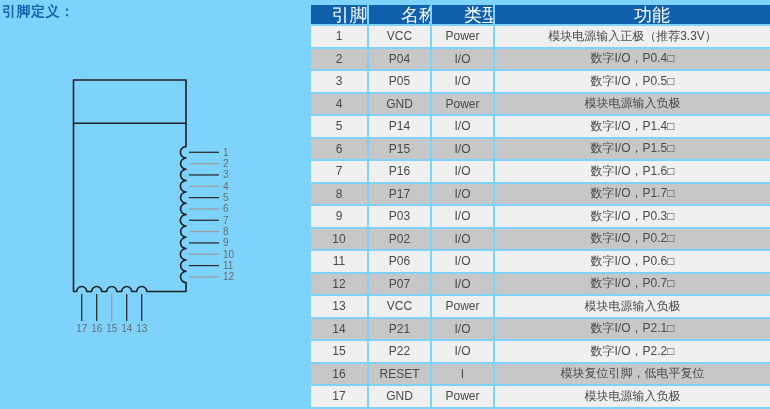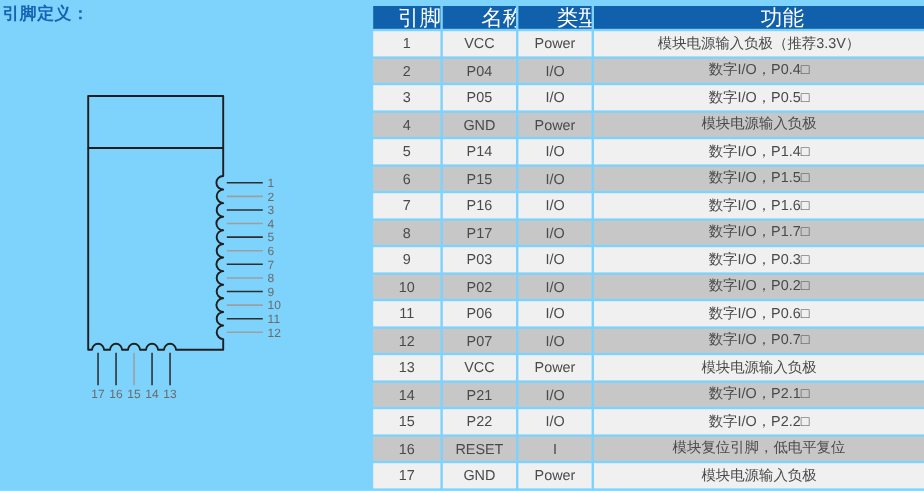--- a/index.html
+++ b/index.html
@@ -107,21 +107,21 @@
   </svg>
 
   <div class="pin-table">
     <div class="trow">
       <div class="cell header">引脚号</div>
       <div class="cell header">名称</div>
       <div class="cell header">类型</div>
       <div class="cell header">功能</div>
     </div>
 
-  <div class="trow"><div class="cell odd">1</div><div class="cell odd">VCC</div><div class="cell odd">Power</div><div class="cell odd">模块电源输入负极（推荐3.3V）</div></div>
+  <div class="trow"><div class="cell odd">1</div><div class="cell odd">VCC</div><div class="cell odd">Power</div><div class="cell odd">模块电源输入正极（推荐3.3V）</div></div>
       <div class="trow"><div class="cell even">2</div><div class="cell even">P04</div><div class="cell even">I/O</div><div class="cell even">数字I/O，P0.4□</div></div>
       <div class="trow"><div class="cell odd">3</div><div class="cell odd">P05</div><div class="cell odd">I/O</div><div class="cell odd">数字I/O，P0.5□</div></div>
       <div class="trow"><div class="cell even">4</div><div class="cell even">GND</div><div class="cell even">Power</div><div class="cell even">模块电源输入负极</div></div>
       <div class="trow"><div class="cell odd">5</div><div class="cell odd">P14</div><div class="cell odd">I/O</div><div class="cell odd">数字I/O，P1.4□</div></div>
       <div class="trow"><div class="cell even">6</div><div class="cell even">P15</div><div class="cell even">I/O</div><div class="cell even">数字I/O，P1.5□</div></div>
       <div class="trow"><div class="cell odd">7</div><div class="cell odd">P16</div><div class="cell odd">I/O</div><div class="cell odd">数字I/O，P1.6□</div></div>
       <div class="trow"><div class="cell even">8</div><div class="cell even">P17</div><div class="cell even">I/O</div><div class="cell even">数字I/O，P1.7□</div></div>
       <div class="trow"><div class="cell odd">9</div><div class="cell odd">P03</div><div class="cell odd">I/O</div><div class="cell odd">数字I/O，P0.3□</div></div>
       <div class="trow"><div class="cell even">10</div><div class="cell even">P02</div><div class="cell even">I/O</div><div class="cell even">数字I/O，P0.2□</div></div>
       <div class="trow"><div class="cell odd">11</div><div class="cell odd">P06</div><div class="cell odd">I/O</div><div class="cell odd">数字I/O，P0.6□</div></div>

